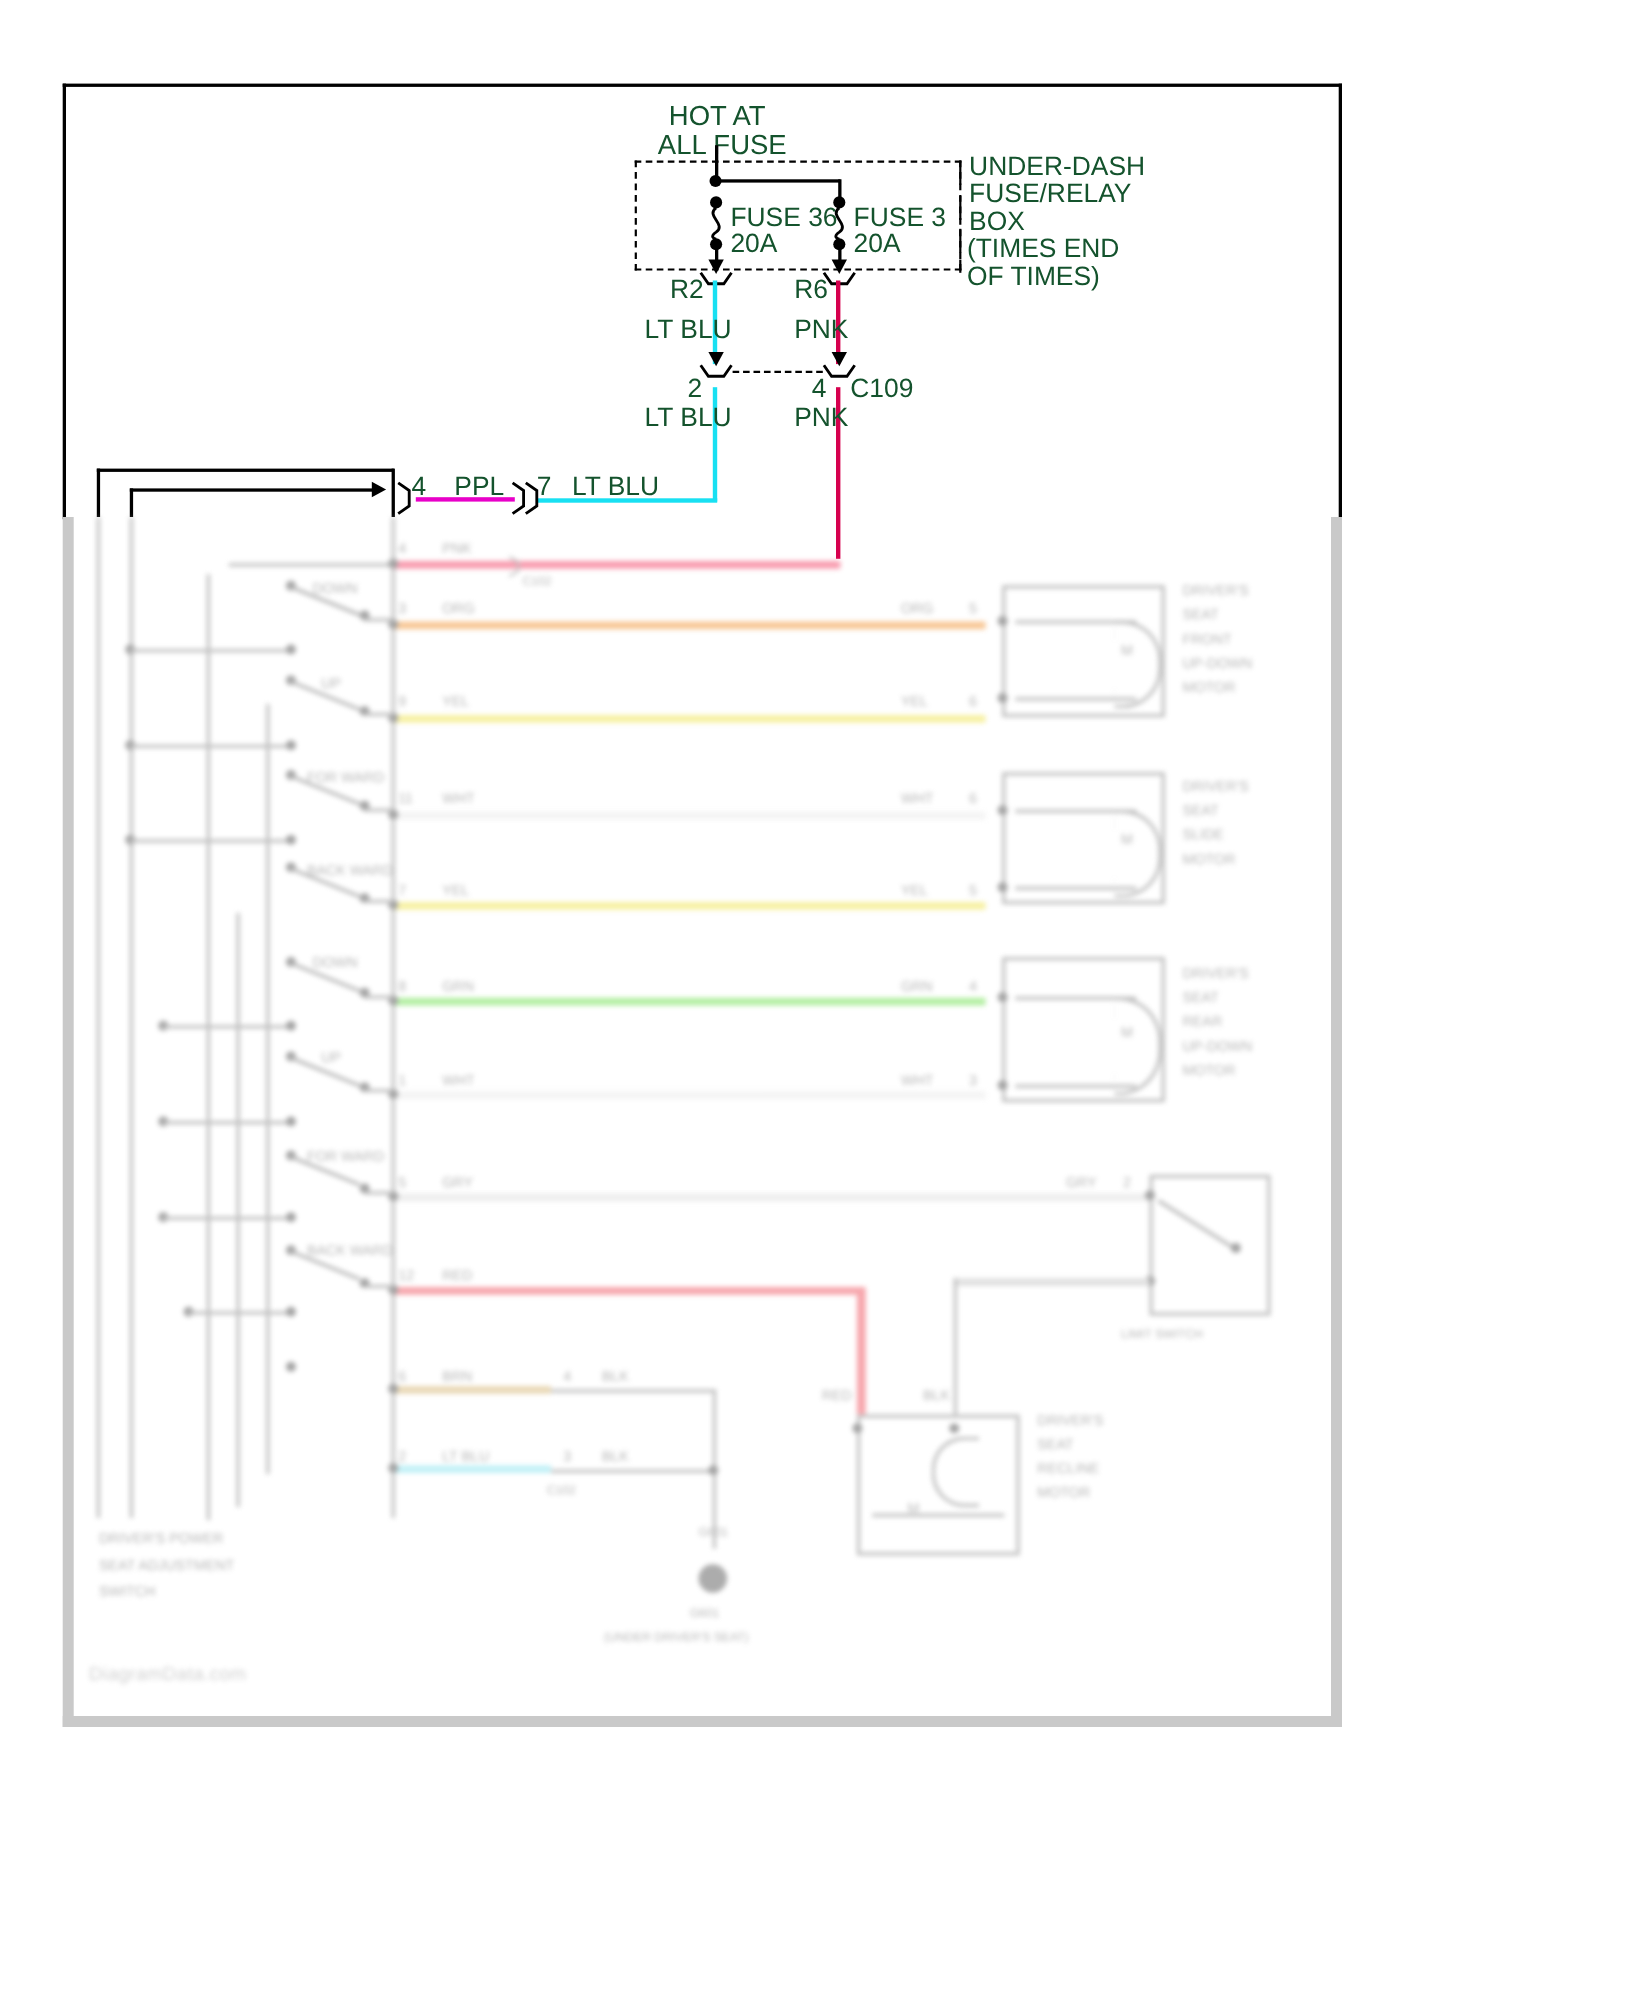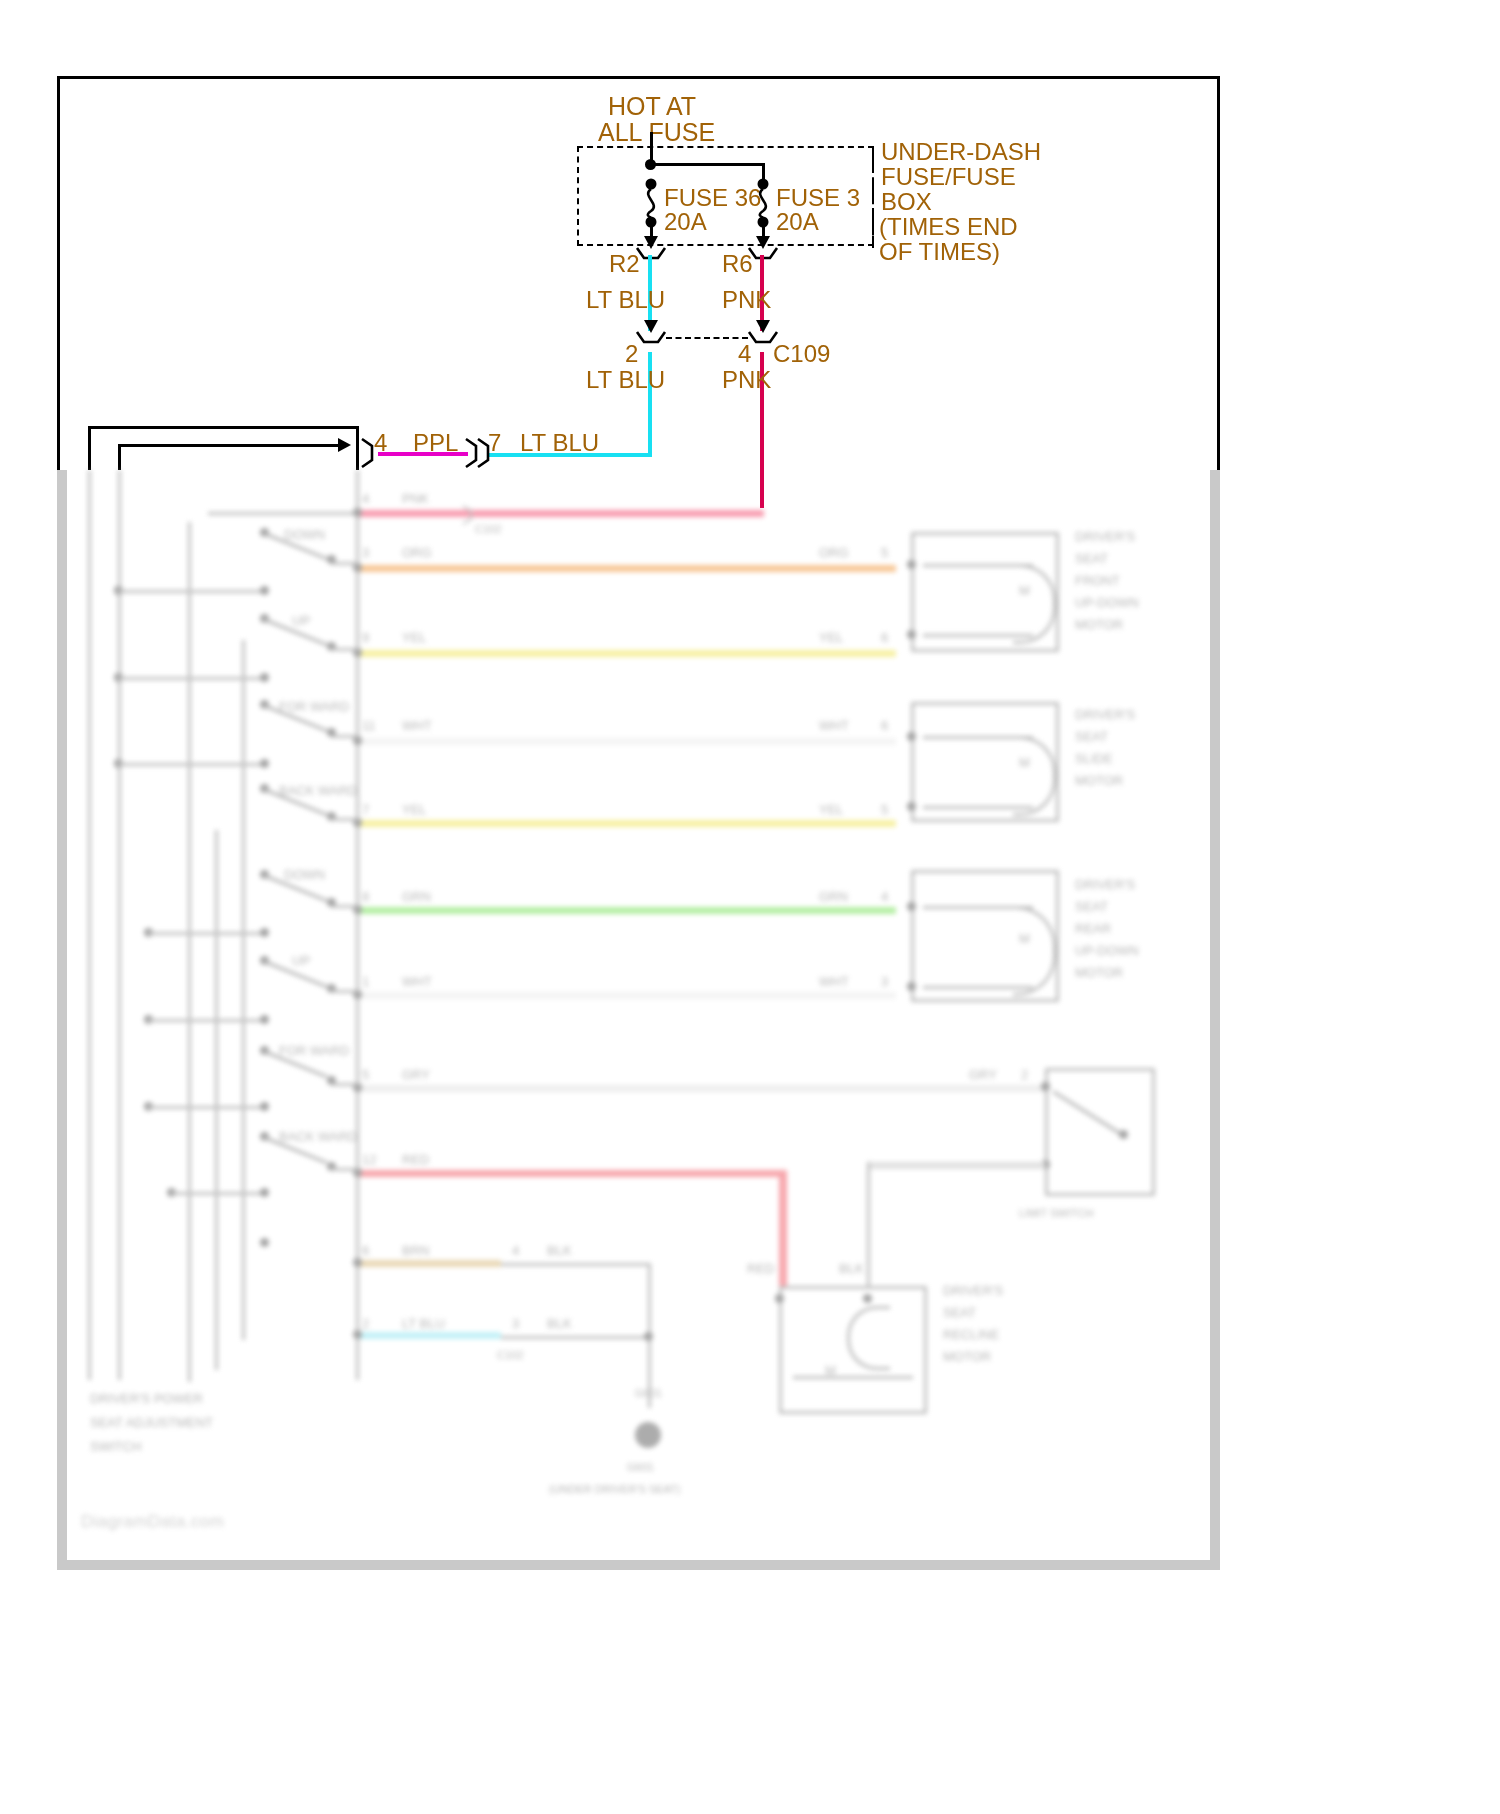--- a/index.html
+++ b/index.html
@@ -5,21 +5,21 @@
 <style>
   html,body{margin:0;padding:0;background:#ffffff;}
   body{
     font-family:"Liberation Sans", sans-serif;
     width:1500px; height:1814px; position:relative; overflow:hidden;
   }
   #page{position:absolute;left:0;top:0;width:1500px;height:1814px;background:#fff;}
 
   
   .abs{position:absolute;}
-  .txt{position:absolute;color:#a16207;white-space:pre;line-height:1.18;}
+  .txt{position:absolute;color:#14532d;white-space:pre;line-height:1.18;}
 
   
   .sheet-border{
     position:absolute;left:57px;top:76px;width:1163px;height:396px;
     border:3px solid #000;border-bottom:none;box-sizing:border-box;
   }
 
   .fusebox{
     position:absolute;left:577px;top:146px;width:297px;height:100px;
     border:2px dashed #000;box-sizing:border-box;
@@ -119,21 +119,21 @@
   <div class="arrow-d" style="left:644px;top:236px;"></div>
   <div class="abs blk v" style="left:762px;top:222px;height:18px;"></div>
   <div class="arrow-d" style="left:756px;top:236px;"></div>
 
   <div class="bracket-seg" style="left:872px;top:146px;height:22px;"></div>
   <div class="bracket-seg" style="left:872px;top:178px;height:22px;"></div>
   <div class="bracket-seg" style="left:872px;top:208px;height:22px;"></div>
   <div class="bracket-seg" style="left:872px;top:236px;height:12px;"></div>
 
   <div class="txt t23" style="left:881px;top:138px;">UNDER-DASH</div>
-  <div class="txt t23" style="left:881px;top:163px;">FUSE/FUSE</div>
+  <div class="txt t23" style="left:881px;top:163px;">FUSE/RELAY</div>
   <div class="txt t23" style="left:881px;top:188px;">BOX</div>
   <div class="txt t23" style="left:879px;top:213px;">(TIMES END</div>
   <div class="txt t23" style="left:879px;top:238px;">OF TIMES)</div>
 
   <div class="cup" style="left:635px;top:246px;">
     <svg width="32" height="16" viewBox="0 0 32 16">
         <path d="M2 2 L9 12 L23 12 L30 2" stroke="#000" stroke-width="2.6" fill="none"></path>
       </svg>
   </div>
   <div class="cup" style="left:747px;top:246px;">

